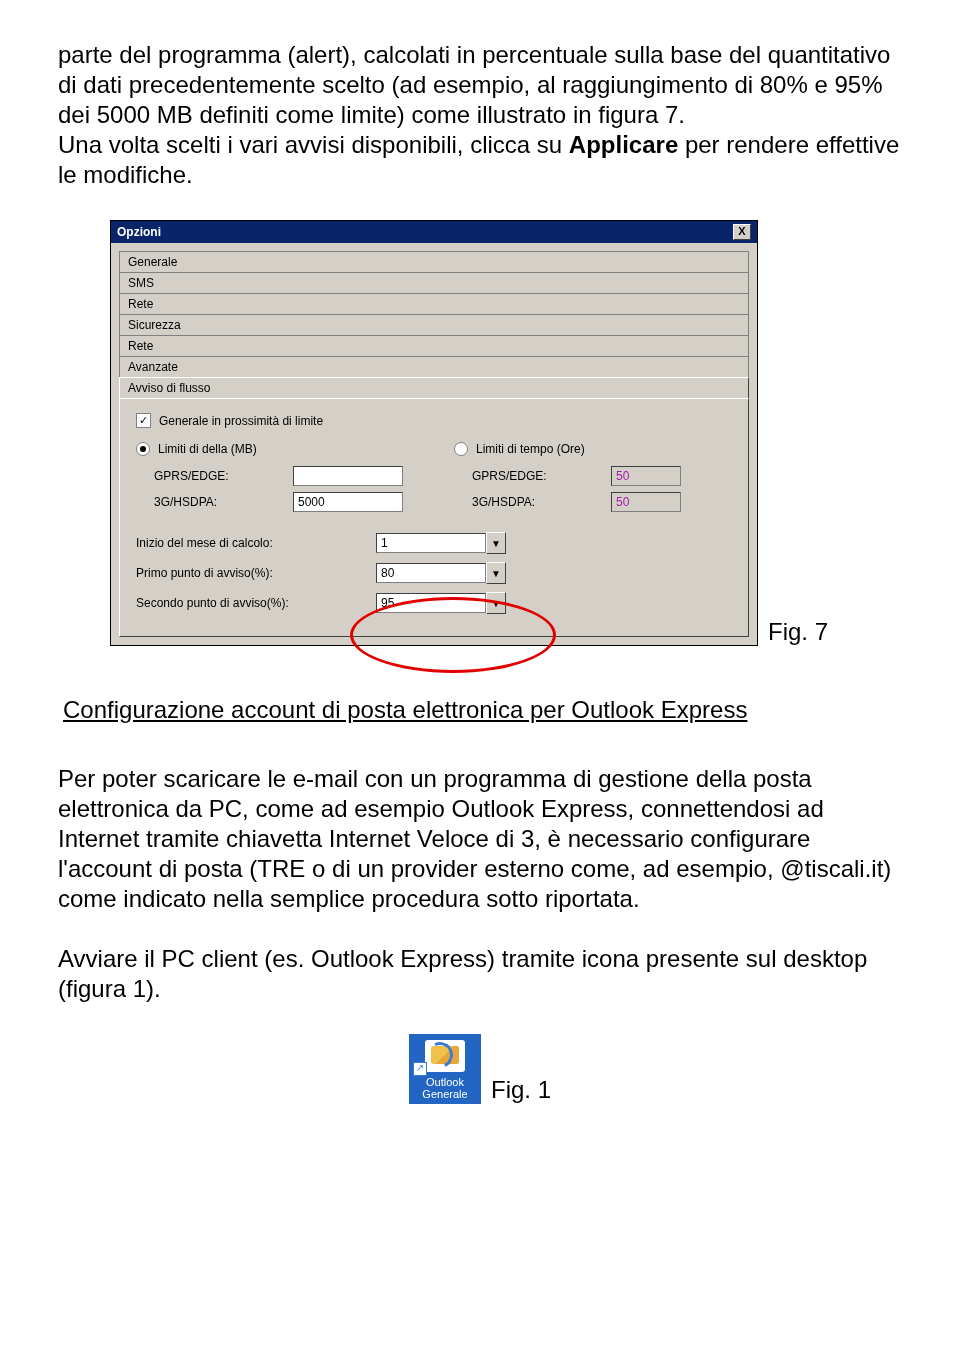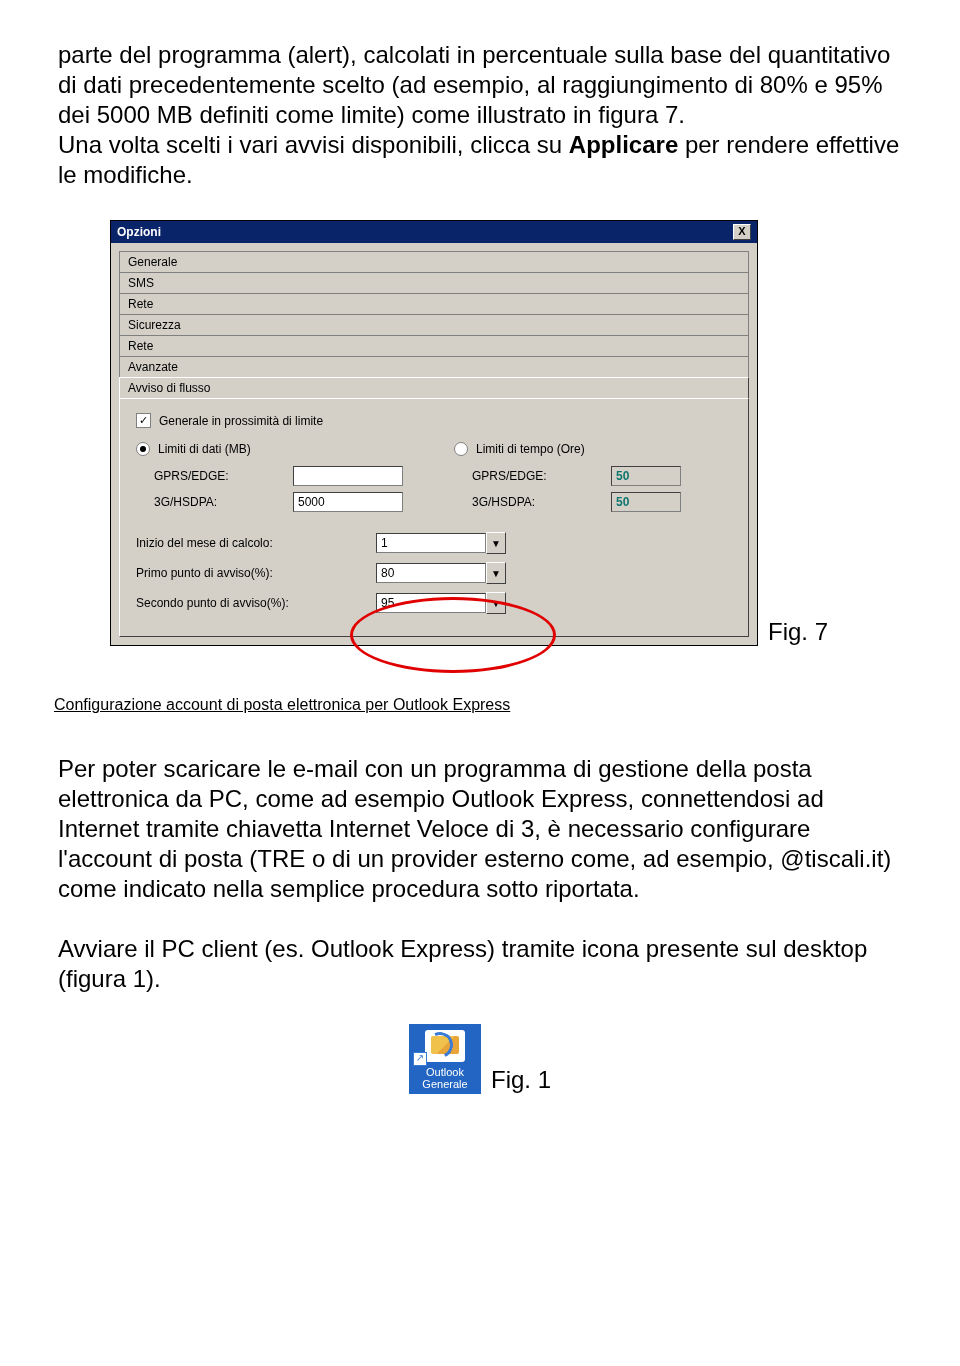--- a/index.html
+++ b/index.html
@@ -137,22 +137,21 @@
     border: 1px solid #7f7f7f;
     border-top-color: #404040;
     border-left-color: #404040;
     height: 18px;
     padding: 0 4px;
     font-size: 12px;
     line-height: 18px;
   }
   .textbox.disabled {
     background: #d4d0c8;
-    color: #0f766e;
-    font-weight: bold;
+    color: #a21caf;
   }
   .full-row {
     display: flex;
     align-items: center;
     margin: 14px 0 8px 0;
   }
   .full-row .lbl { width: 240px; }
   .combo {
     display: flex;
     align-items: center;
@@ -195,25 +194,25 @@
     font-family: "Arial Narrow", Arial, sans-serif;
     font-stretch: condensed;
     margin-left: 10px;
   }
   .fig-row {
     display: flex;
     align-items: flex-end;
     margin-bottom: 40px;
   }
   .section-heading {
-    font-size: 16px;
+    font-size: 24px;
     text-decoration: underline;
     font-family: "Arial Narrow", Arial, sans-serif;
     font-stretch: condensed;
-    margin: 50px 0 40px 4px;
+    margin: 50px 0 40px 13px;
   }
   .outlook-icon-wrap {
     display: flex;
     align-items: flex-end;
     justify-content: center;
     margin-top: 30px;
   }
   .outlook-icon {
     width: 64px;
     background: #2265c2;
@@ -290,21 +289,21 @@
         <div class="check-row">
           <span class="checkbox">✓</span>
           <span>Generale in prossimità di limite</span>
         </div>
         <div class="two-col">
           <div class="col">
             <div class="radio-row">
               <span class="radio">
                   <span class="dot"></span>
                 </span>
-              <span>Limiti di dati (MB)</span>
+              <span>Limiti di della (MB)</span>
             </div>
             <div class="field-row">
               <span class="lbl">GPRS/EDGE:</span>
               <span class="textbox" style="width:100px"></span>
             </div>
             <div class="field-row">
               <span class="lbl">3G/HSDPA:</span>
               <span class="textbox" style="width:100px">5000</span>
             </div>
           </div>

